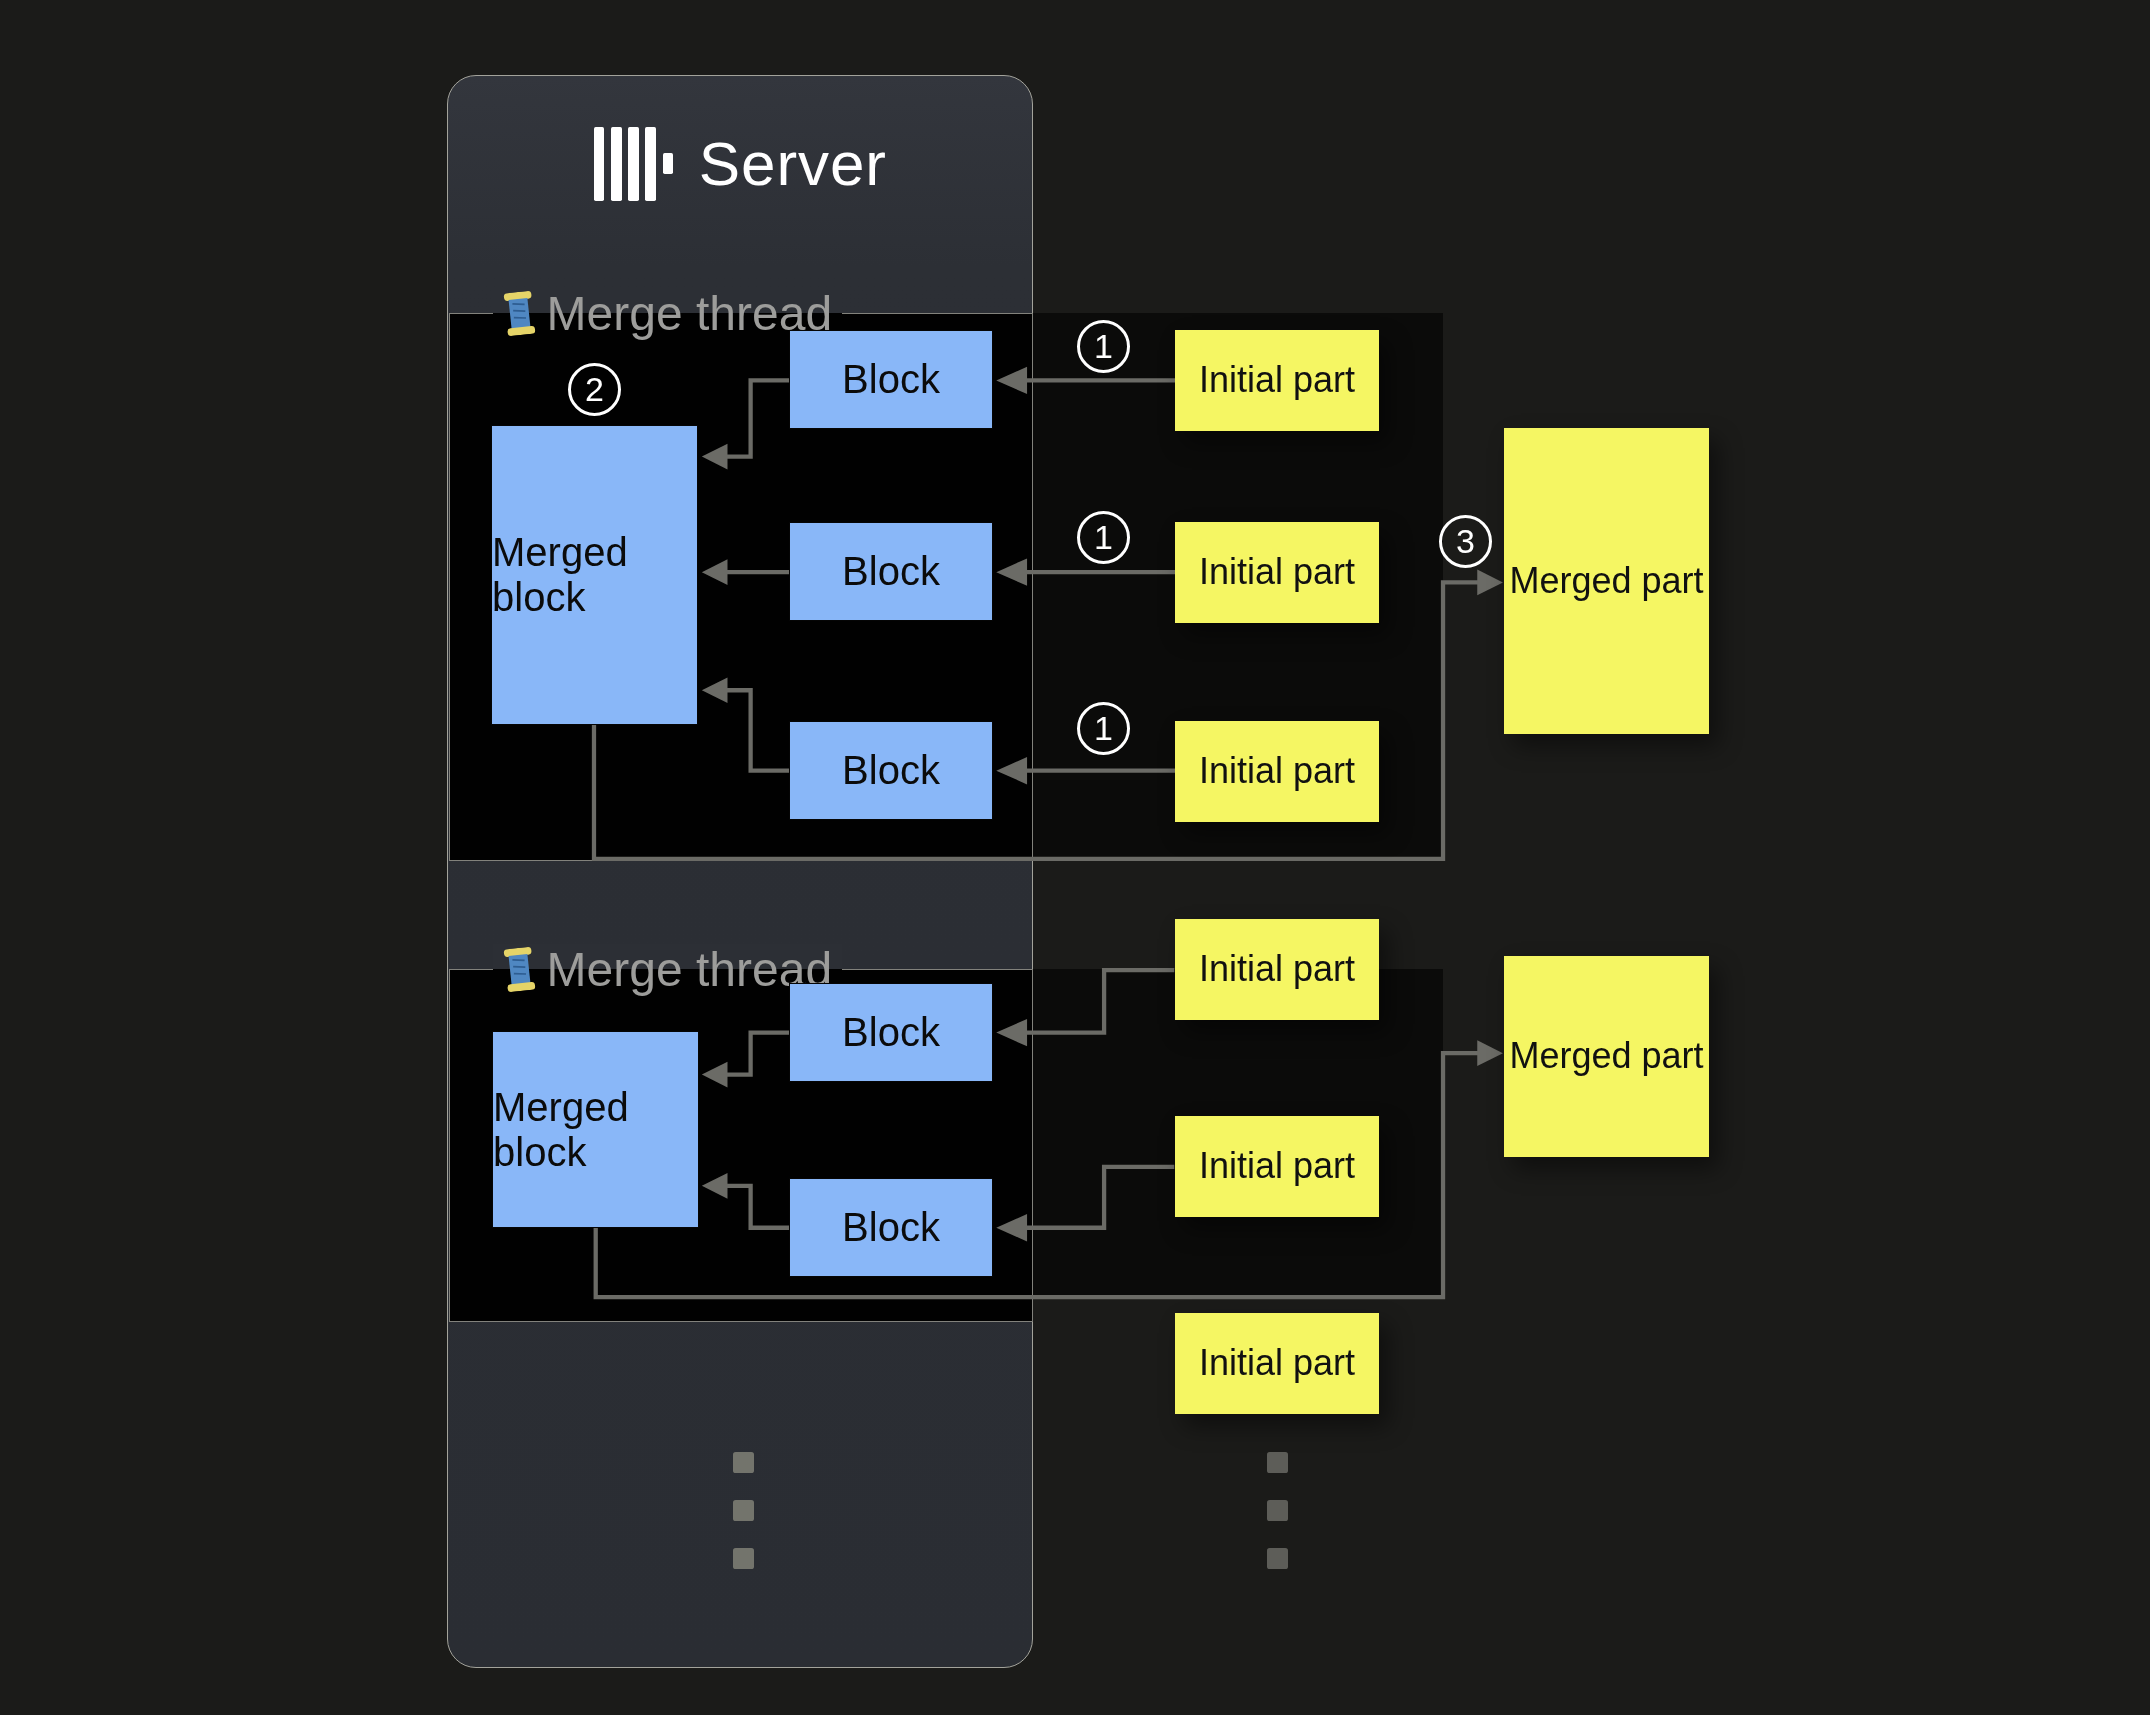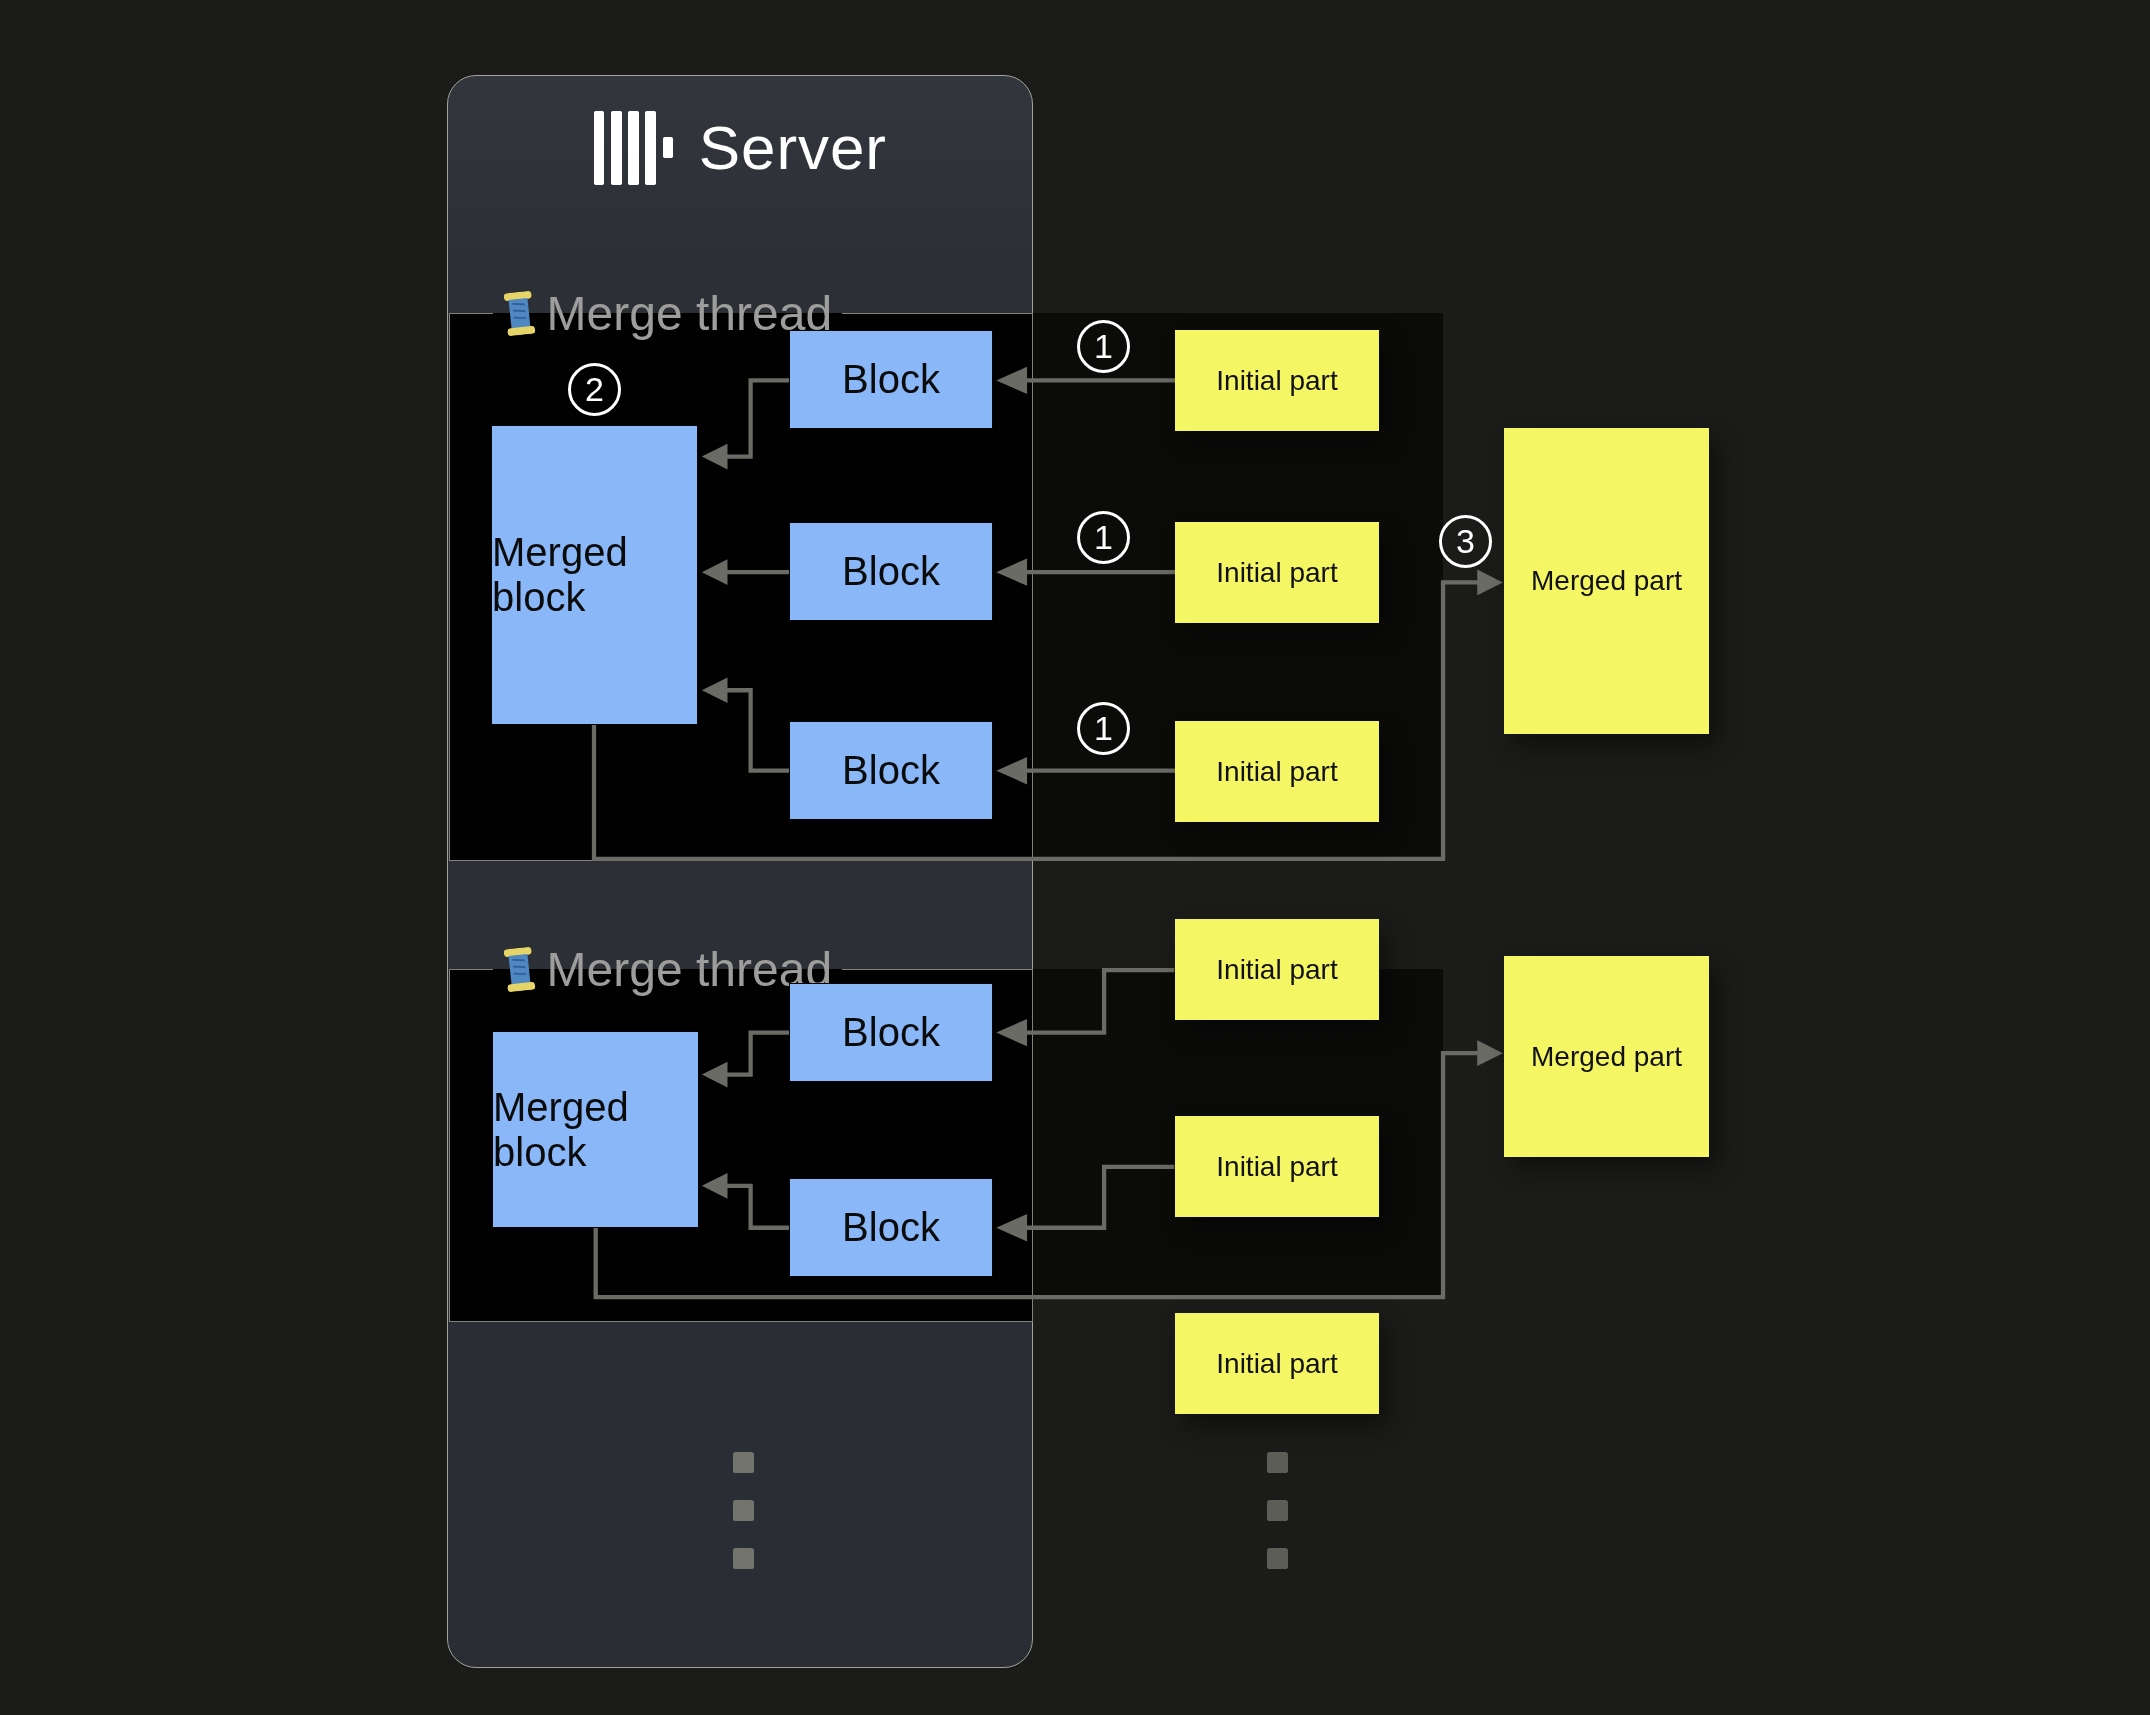--- a/index.html
+++ b/index.html
@@ -10,21 +10,21 @@
   }
   .abs{position:absolute;}
 
   
   .server{
     left:447px;top:75px;width:584px;height:1591px;
     background:linear-gradient(180deg,#33363d 0%,#2c2f35 12%,#2a2d33 100%);
     border:1.7px solid #a3a39b;border-radius:29px;
   }
   .server-title{
-    left:447px;top:96px;width:587px;height:103px;
+    left:447px;top:112px;width:587px;height:103px;
     display:flex;align-items:center;justify-content:center;gap:26px;
   }
   .server-title .title-text{
     color:#ffffff;font-size:62px;font-weight:400;letter-spacing:0.9px;
   }
   .logo{display:flex;align-items:center;gap:6.8px;height:74px;}
   .logo .bar{width:10.3px;height:74px;background:#ffffff;border-radius:1.7px;}
   .logo .bar.short{height:20.5px;}
 
   
@@ -49,21 +49,21 @@
 
   
   .bluebox{
     background:#89b7f8;border:1.7px solid #050505;color:#0b0b0b;
     display:flex;align-items:center;justify-content:center;text-align:left;
     font-size:40px;line-height:1.12;box-sizing:border-box;
   }
   .yellowbox{
     background:#f5f663;color:#111;
     display:flex;align-items:center;justify-content:center;text-align:center;
-    font-size:28px;line-height:1.12;box-sizing:border-box;
+    font-size:36px;line-height:1.12;box-sizing:border-box;
     box-shadow:8.6px 12px 22px rgba(0,0,0,0.45);
   }
   .mb1{left:491px;top:425px;width:207px;height:300px;}
   .mb2{left:492px;top:1031px;width:207px;height:197px;}
   .b1{left:789px;top:330px;width:204px;height:99px;}
   .b2{left:789px;top:522px;width:204px;height:99px;}
   .b3{left:789px;top:721px;width:204px;height:99px;}
   .ba{left:789px;top:983px;width:204px;height:99px;}
   .bb{left:789px;top:1178px;width:204px;height:99px;}
   .ip1{left:1175px;top:330px;width:204px;height:101px;}

